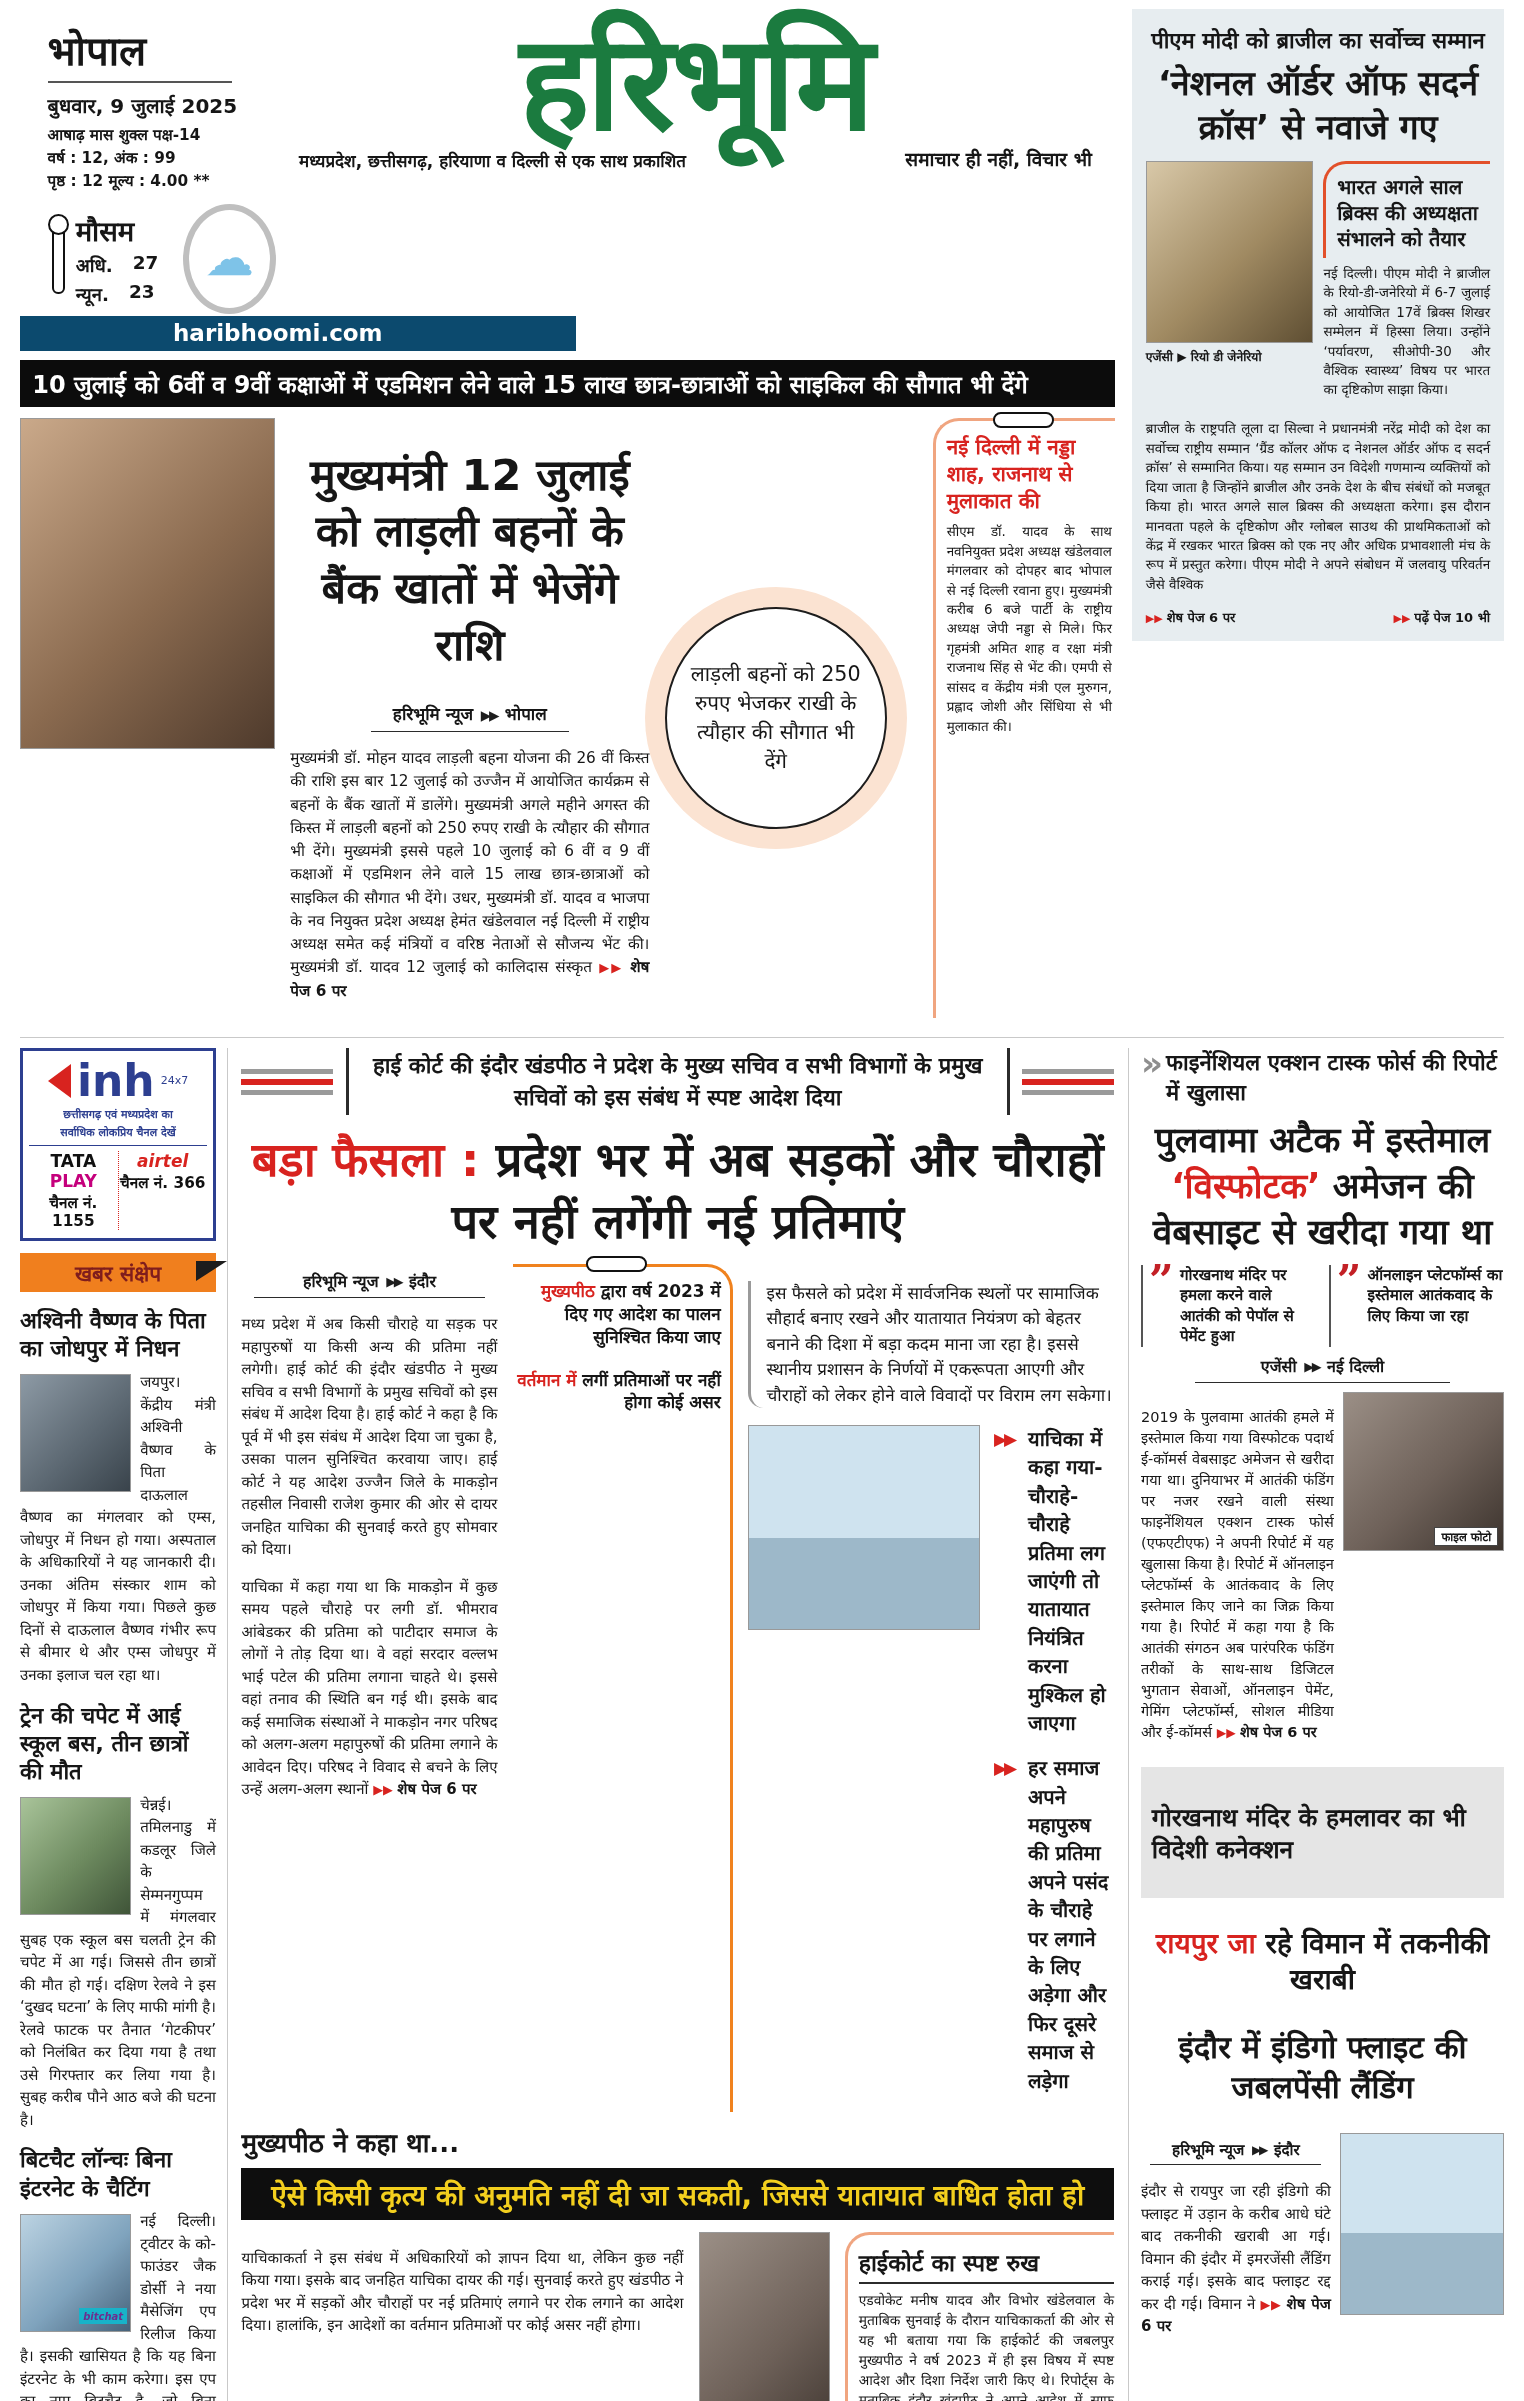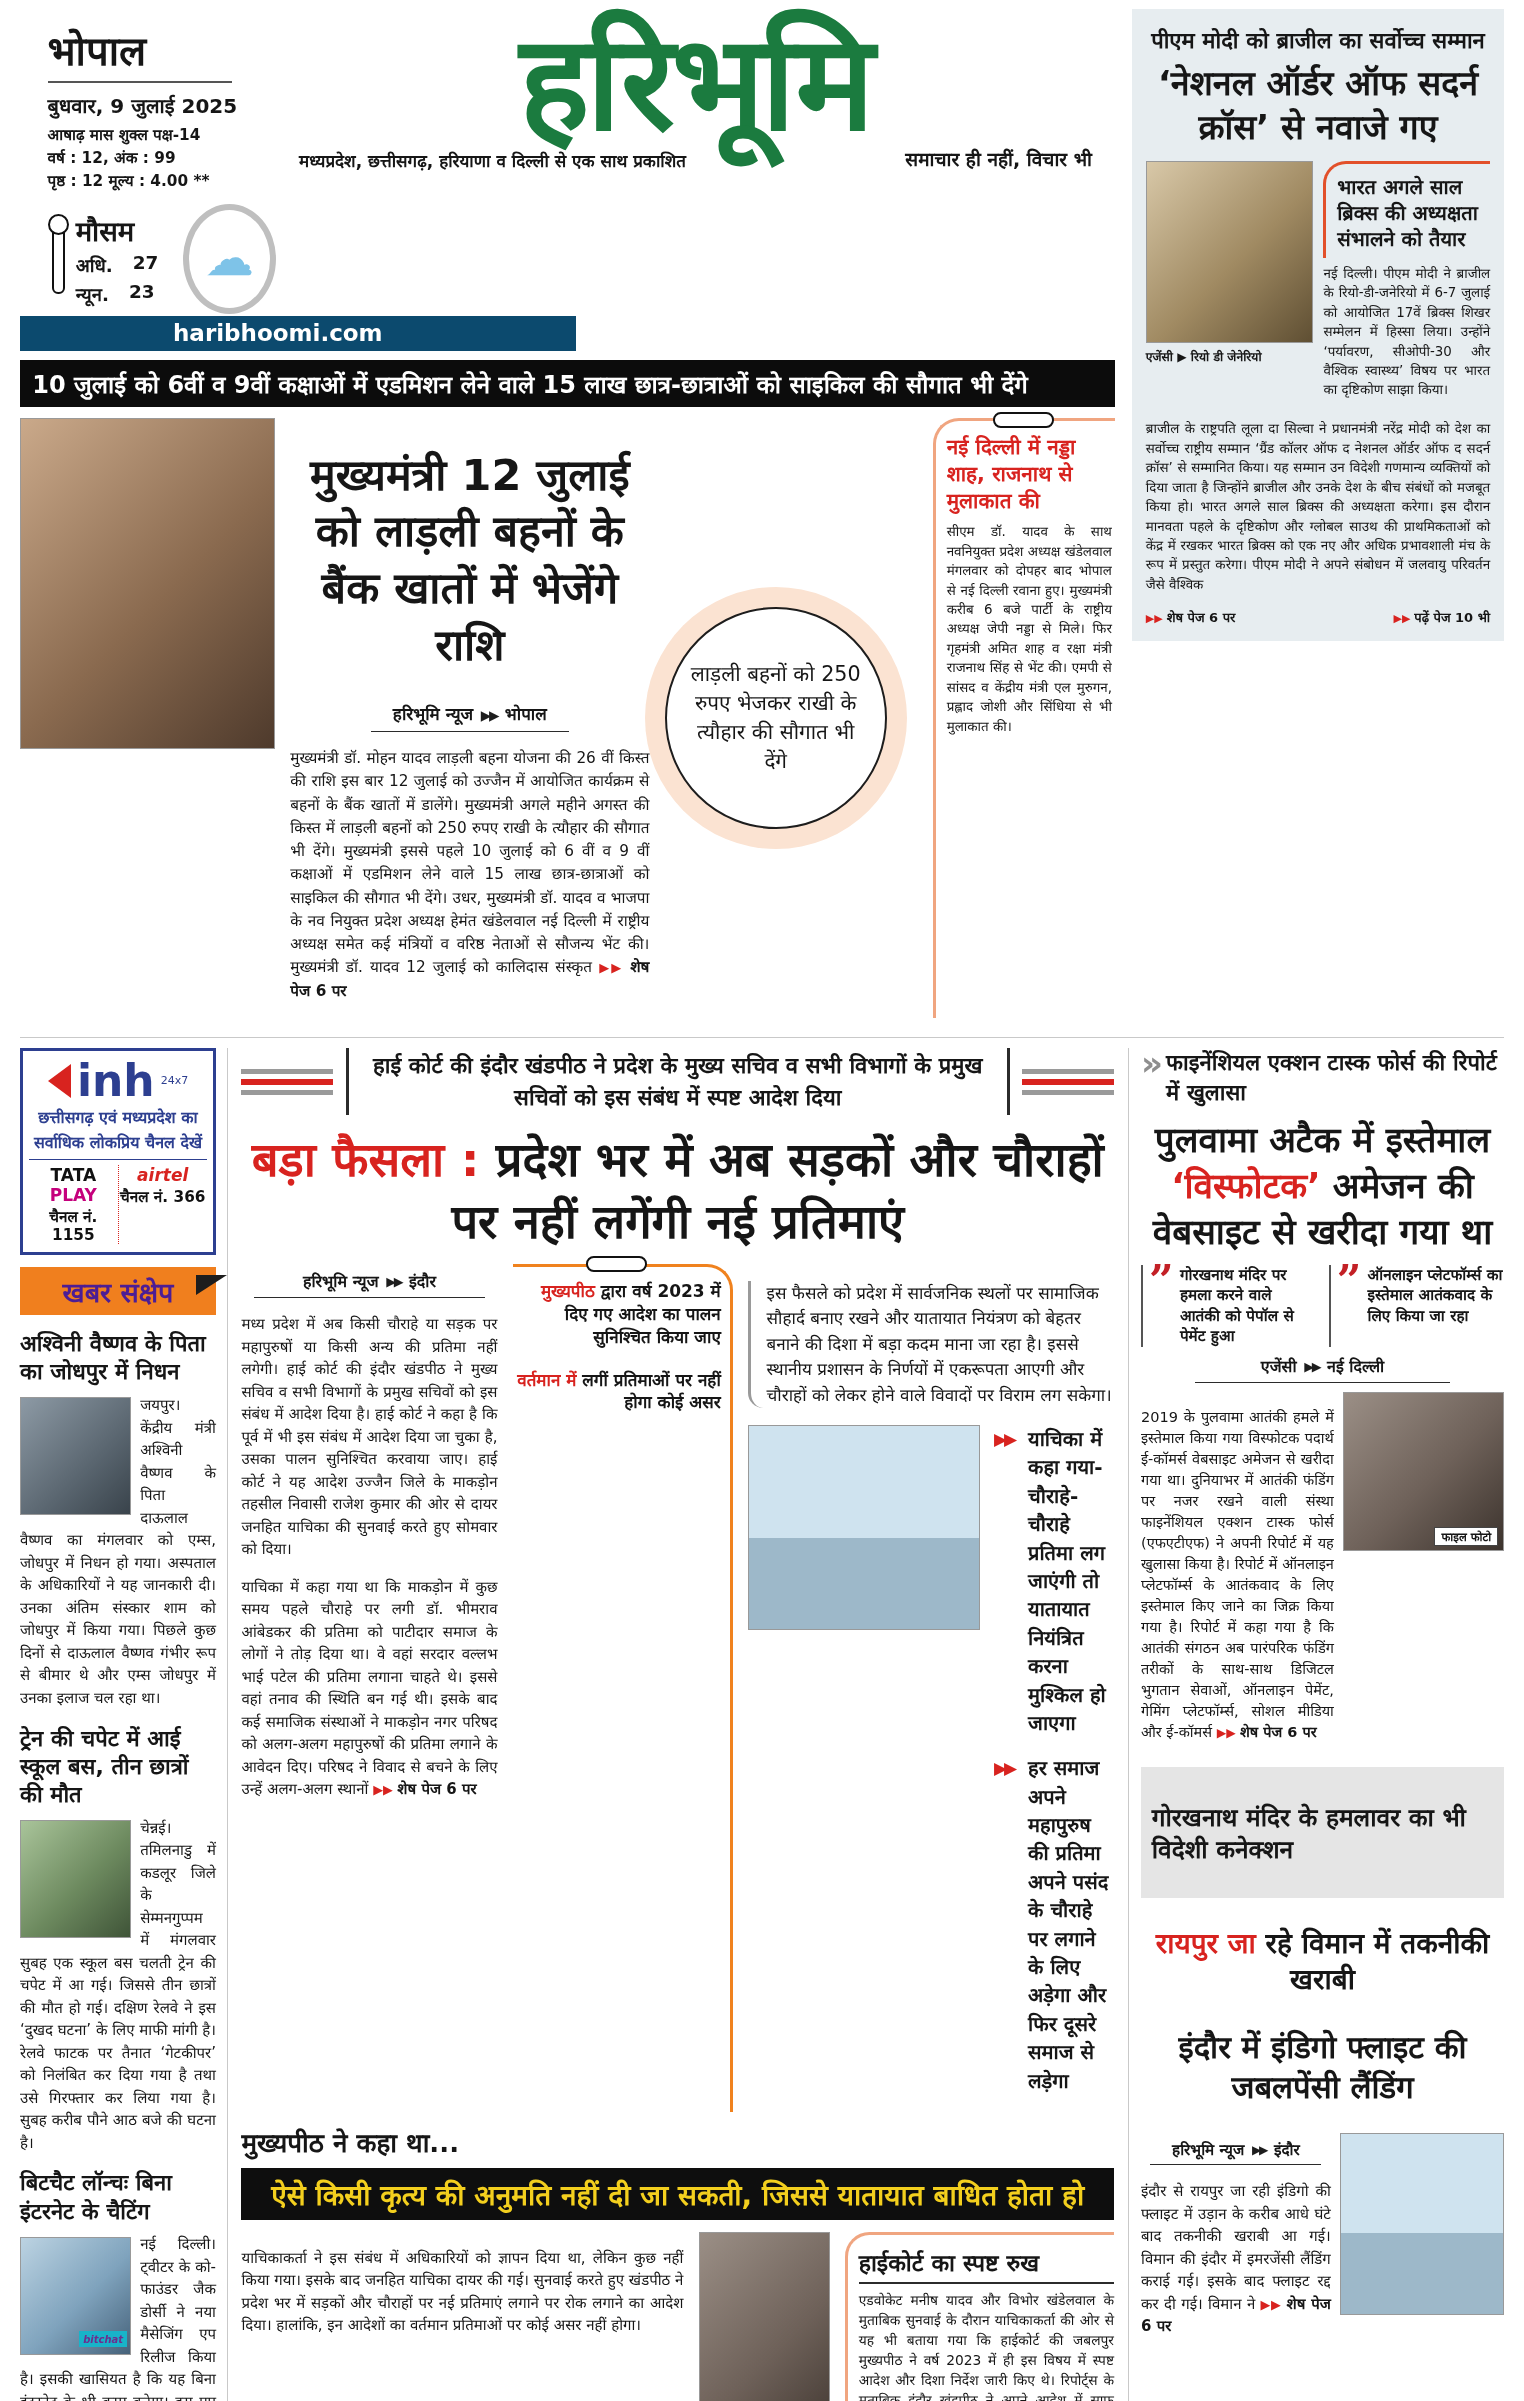--- a/index.html
+++ b/index.html
@@ -67,29 +67,29 @@
   .pill{display:block;width:57px;height:12.2px;border:2.3px solid #111;border-radius:7.7px;background:#fff;margin:-21.4px 0 6.1px 46px;}
   .side-head{font-size:20.7px;font-weight:bold;color:#d8231f;line-height:1.3;}
   .side-body{font-size:13.4px;line-height:1.45;margin-top:7.7px;}
   
   .mid-region{display:flex;gap:13.8px;margin-top:18.4px;border-top:1.5px solid #c9c9c9;padding-top:10.7px;}
   .sidebar{width:196px;flex-shrink:0;padding-right:10.7px;border-right:1.5px solid #c9c9c9;}
   .inh-box{border:3.1px solid #2d3f90;padding:7.7px 6.1px;text-align:center;}
   .inh-logo-row{display:flex;align-items:center;justify-content:center;gap:6.1px;}
   .inh-arrow{width:0;height:0;border-top:17px solid transparent;border-bottom:17px solid transparent;border-right:23px solid #d8231f;}
   .inh-logo{font-size:44px;font-weight:bold;color:#2d3f90;line-height:1;}
-  .inh-line{font-size:16px;font-weight:bold;color:#2d3f90;margin-top:3.1px;}
+  .inh-line{font-size:11px;font-weight:bold;color:#2d3f90;margin-top:3.1px;}
   .inh-grid{display:flex;border-top:1.5px solid #2d3f90;margin-top:6.1px;padding-top:4.6px;}
   .inh-cell{flex:1;font-weight:bold;}
   .inh-cell+.inh-cell{border-left:1.5px dotted #d8231f;}
   .tata{font-size:17px;color:#111;}
   .tata b{color:#c5007c;}
   .airtel{font-size:17px;color:#d8231f;font-style:italic;}
   .inh-ch{font-size:15.3px;color:#111;margin-top:1.5px;}
-  .khabar{background:#f07f1e;color:#4c1d95;font-size:27px;font-weight:bold;text-align:center;padding:5.4px 0;margin:12.2px 0 3.1px 0;position:relative;}
+  .khabar{background:#f07f1e;color:#7f1d1d;font-size:21px;font-weight:bold;text-align:center;padding:5.4px 0;margin:12.2px 0 3.1px 0;position:relative;}
   .khabar::after{content:"";position:absolute;right:-10.7px;top:7.7px;border-top:20px solid #1d1d1d;border-right:31px solid transparent;}
   .side-item-title{font-size:22px;font-weight:bold;line-height:1.28;margin:15.3px 0 7.7px 0;}
   .side-item-body{font-size:15px;line-height:1.5;}
   .side-photo{float:left;width:109px;height:116px;margin:3.1px 9.2px 3.1px 0;font-style:italic;}
   .bitchat-tag{position:absolute;right:3.1px;bottom:6.1px;background:#18b3c9;color:#6d2e8e;font-size:10px;font-weight:bold;padding:0.8px 3.8px;}
   .mid-main{flex:1;min-width:0;display:flex;flex-direction:column;}
   .mid-top{display:flex;gap:13.8px;}
   
   .court{flex:1;min-width:0;}
   .court-kicker{display:flex;align-items:center;gap:12.2px;}

